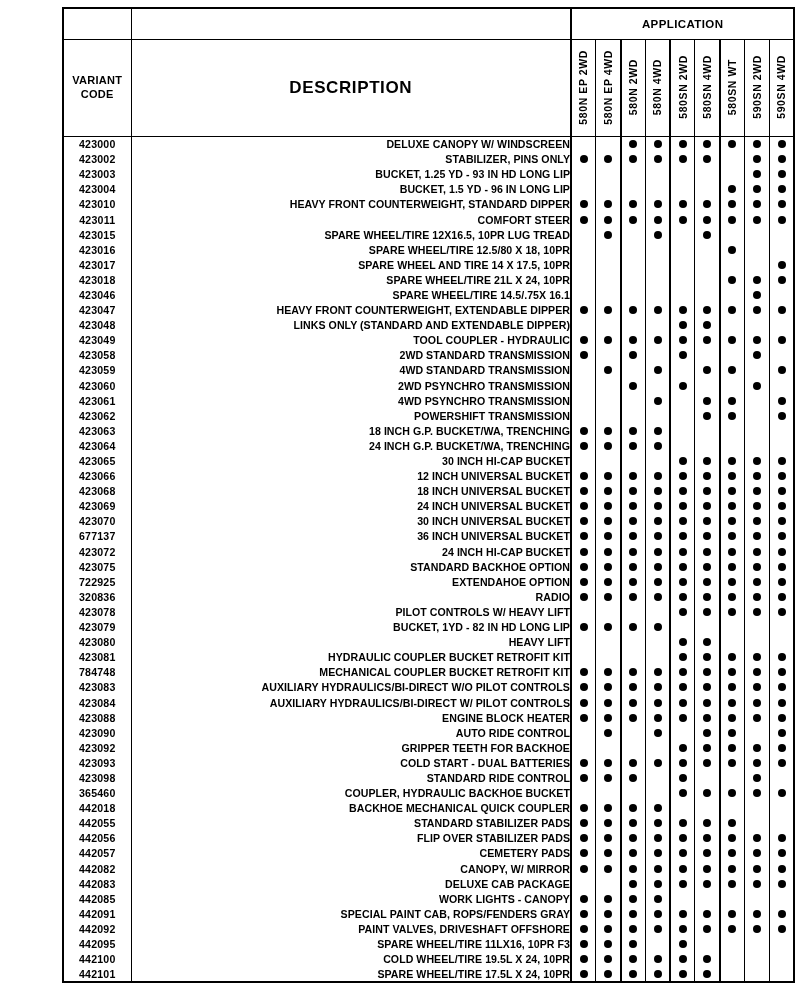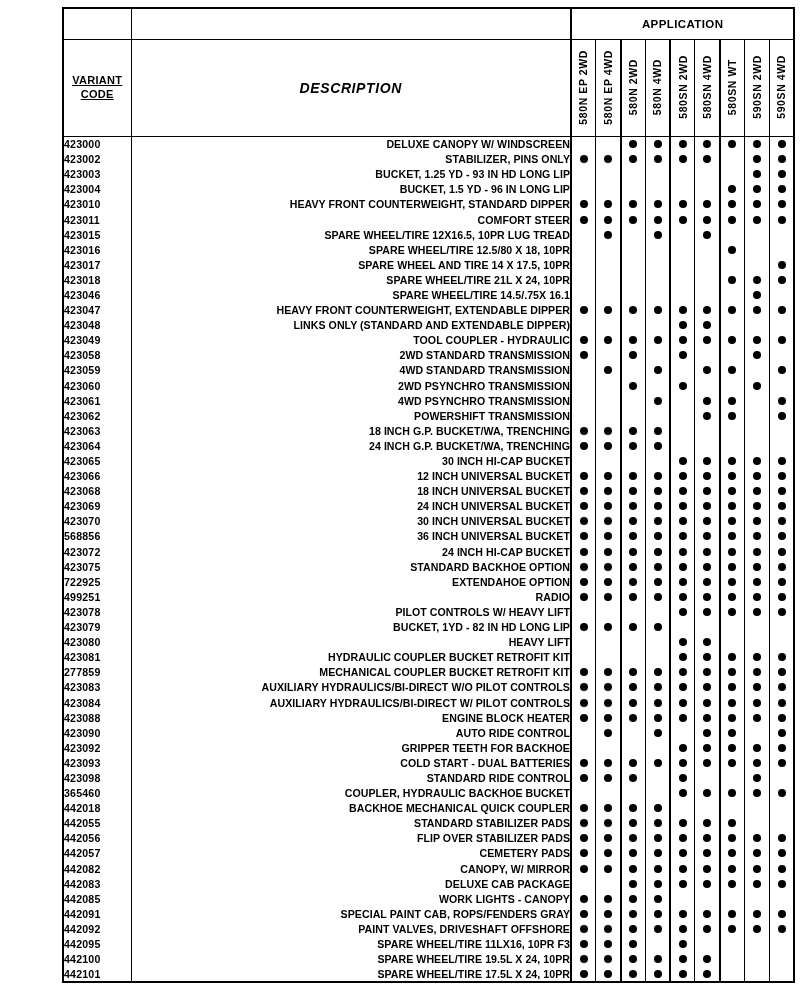--- a/index.html
+++ b/index.html
@@ -52,26 +52,24 @@
   }
   .hdr-variant, .hdr-desc {
     text-align: center;
     font-weight: bold;
     vertical-align: middle;
   }
   .hdr-variant {
     font-size: 11px;
     line-height: 1.25;
     letter-spacing: 0.3px;
-    text-decoration: underline;
   }
   .hdr-desc {
-    font-size: 14px;
+    font-size: 17px;
     letter-spacing: 0.6px;
-    font-style: italic;
   }
   .hdr-model {
     height: 96px;
     padding: 0;
     text-align: center;
     vertical-align: bottom;
   }
   .vert {
     writing-mode: vertical-rl;
     transform: rotate(180deg);
@@ -81,21 +79,21 @@
     white-space: nowrap;
     display: inline-block;
     padding-bottom: 2px;
     line-height: 1;
   }
 
   
   tbody tr { height: 15.1px; }
 
   td.code {
-    text-align: left;
+    text-align: center;
     font-size: 10.6px;
     font-weight: bold;
     letter-spacing: 0.2px;
     border-top: none !important;
     border-bottom: none !important;
     padding-right: 4px;
   }
   td.desc {
     text-align: right;
     font-size: 10.6px;
@@ -989,21 +987,21 @@
             <span class="dot"></span>
           </td>
           <td class="mark">
             <span class="dot"></span>
           </td>
           <td class="mark">
             <span class="dot"></span>
           </td>
         </tr>
         <tr>
-          <td class="code">568856</td>
+          <td class="code">677137</td>
           <td class="desc">36 INCH UNIVERSAL BUCKET</td>
           <td class="mark sep-strong">
             <span class="dot"></span>
           </td>
           <td class="mark">
             <span class="dot"></span>
           </td>
           <td class="mark sep-strong">
             <span class="dot"></span>
           </td>
@@ -1113,21 +1111,21 @@
             <span class="dot"></span>
           </td>
           <td class="mark">
             <span class="dot"></span>
           </td>
           <td class="mark">
             <span class="dot"></span>
           </td>
         </tr>
         <tr>
-          <td class="code">499251</td>
+          <td class="code">320836</td>
           <td class="desc">RADIO</td>
           <td class="mark sep-strong">
             <span class="dot"></span>
           </td>
           <td class="mark">
             <span class="dot"></span>
           </td>
           <td class="mark sep-strong">
             <span class="dot"></span>
           </td>
@@ -1268,21 +1266,21 @@
             <span class="dot"></span>
           </td>
           <td class="mark">
             <span class="dot"></span>
           </td>
           <td class="mark">
             <span class="dot"></span>
           </td>
         </tr>
         <tr>
-          <td class="code">277859</td>
+          <td class="code">784748</td>
           <td class="desc">MECHANICAL COUPLER BUCKET RETROFIT KIT</td>
           <td class="mark sep-strong">
             <span class="dot"></span>
           </td>
           <td class="mark">
             <span class="dot"></span>
           </td>
           <td class="mark sep-strong">
             <span class="dot"></span>
           </td>
@@ -1858,21 +1856,21 @@
           </td>
           <td class="mark">
             <span class="dot off"></span>
           </td>
           <td class="mark">
             <span class="dot off"></span>
           </td>
         </tr>
         <tr>
           <td class="code">442100</td>
-          <td class="desc">SPARE WHEEL/TIRE 19.5L X 24, 10PR</td>
+          <td class="desc">COLD WHEEL/TIRE 19.5L X 24, 10PR</td>
           <td class="mark sep-strong">
             <span class="dot"></span>
           </td>
           <td class="mark">
             <span class="dot"></span>
           </td>
           <td class="mark sep-strong">
             <span class="dot"></span>
           </td>
           <td class="mark">

